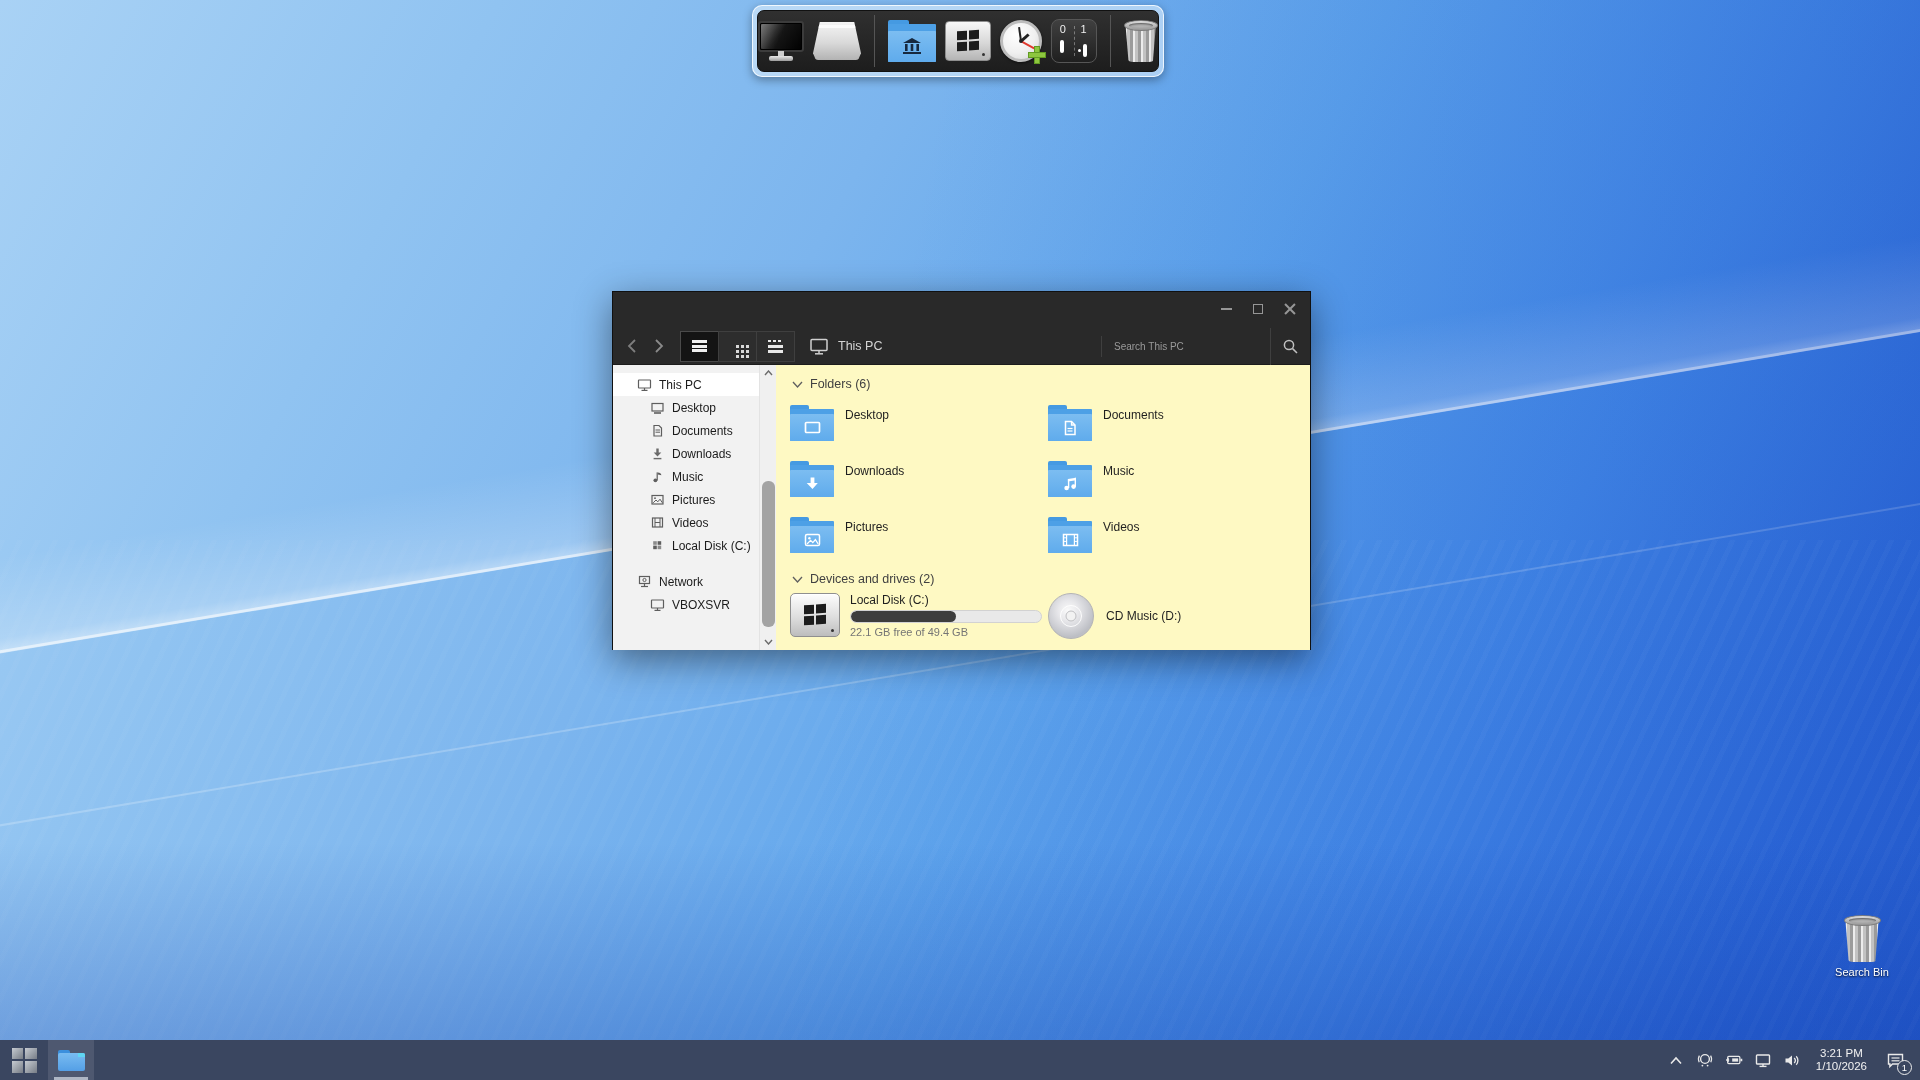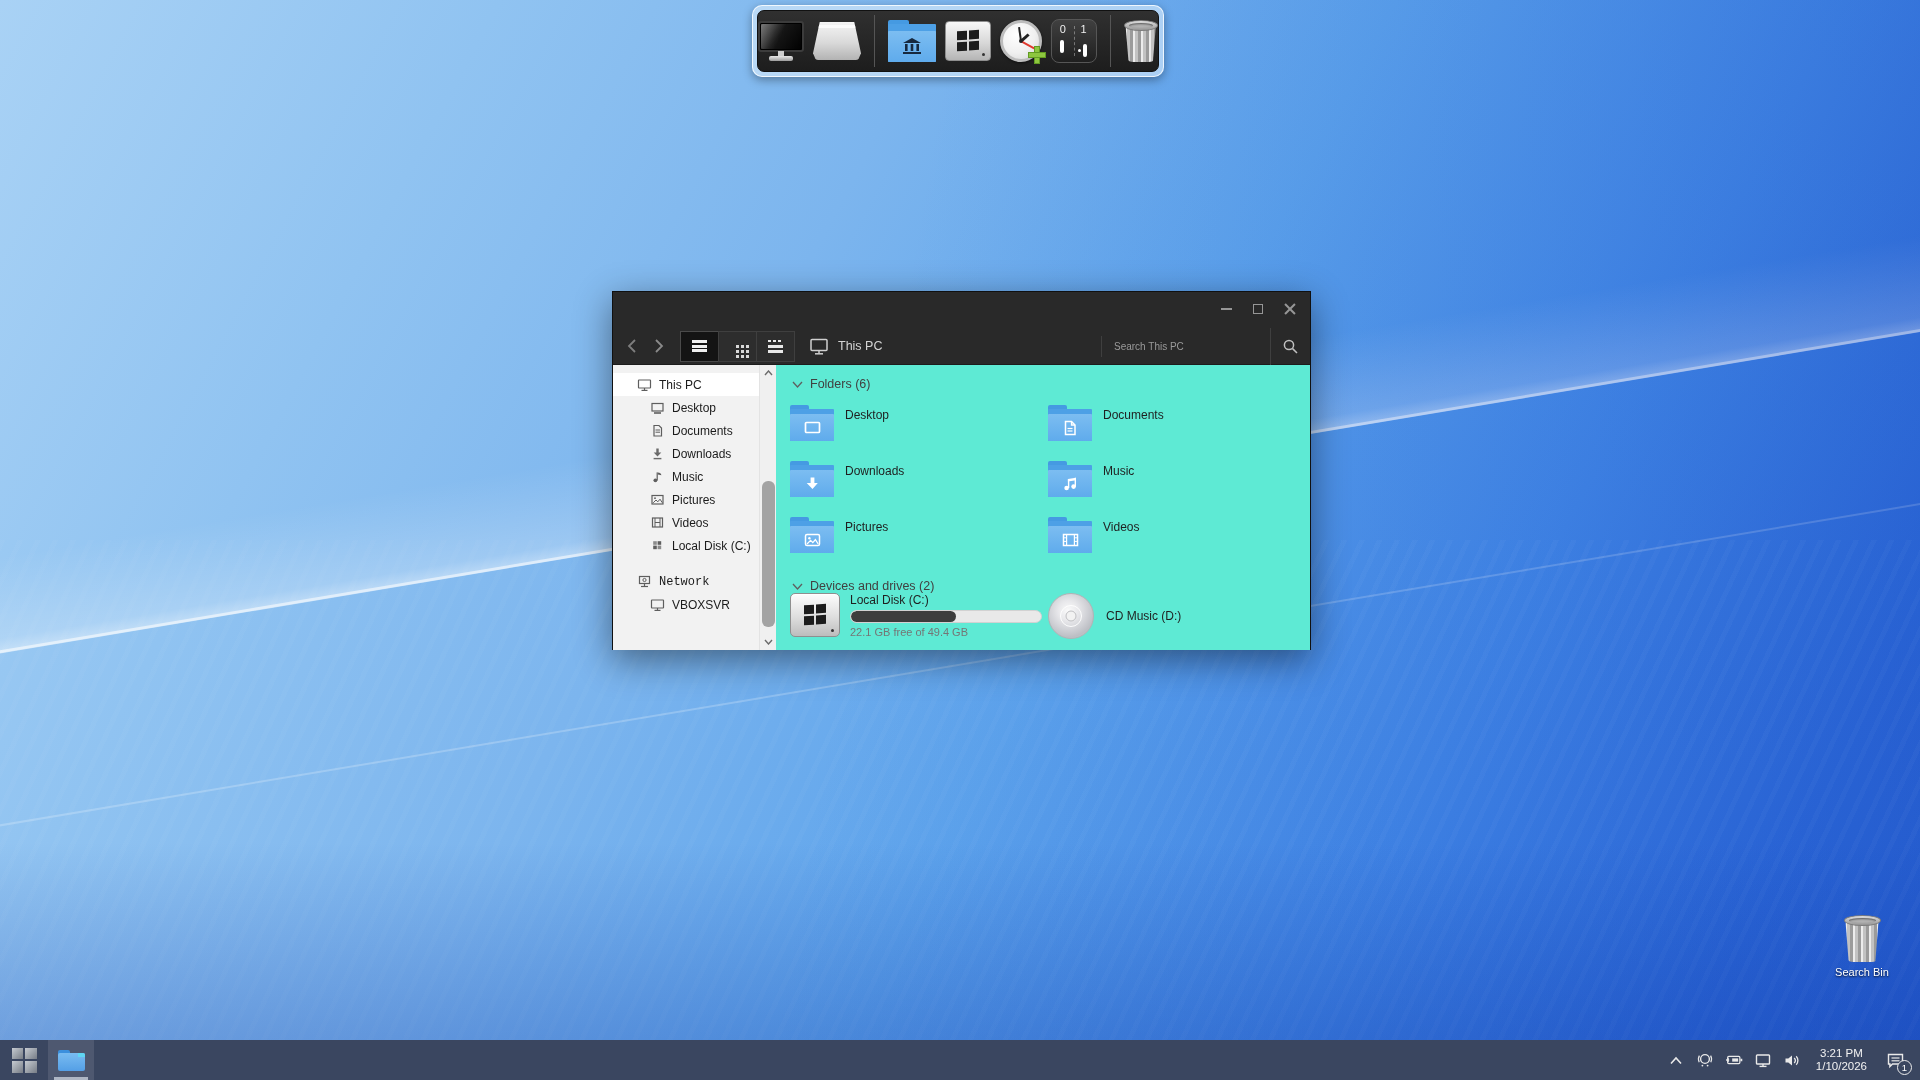--- a/index.html
+++ b/index.html
@@ -116,29 +116,29 @@
   .tb-div { width:1px; height:21px; background:#3f3f3f; }
   .search-text { width:168px; padding-left:12px; color:#9a9a9a; font-size:10px; }
   .search-btn { width:40px; height:37px; display:flex; align-items:center; justify-content:center; border-left:1px solid #3f3f3f; }
 
   .content { display:flex; height:285px; }
   .sidebar { width:146px; background:#f2f2f2; padding-top:8px; font-size:12px; color:#1b1b1b; position:relative; }
   .side-item { height:23px; display:flex; align-items:center; gap:7px; }
   .side-item.lvl1 { padding-left:24px; }
   .side-item.lvl2 { padding-left:37px; }
   .side-item.selected { background:#ffffff; }
-  .side-item.gap-top { margin-top:13px;font-family:Liberation Mono, monospace; }
+  .side-item.gap-top { margin-top:13px; }
   .side-scroll { width:17px; background:#f0f0f0; border-left:1px solid #e3e3e3; position:relative; }
   .scroll-arrow { position:absolute; left:0; width:17px; height:16px; display:flex; align-items:center; justify-content:center; }
   .scroll-arrow.up { top:0; } .scroll-arrow.down { bottom:0; }
   .scroll-thumb { position:absolute; left:2px; top:116px; width:13px; height:146px; background:#a3a3a3; border-radius:6px; }
 
-  .main { flex:1; background:#5eead4; position:relative; font-size:12px; color:#1f1f1f; }
+  .main { flex:1; background:#fef9c3; position:relative; font-size:12px; color:#1f1f1f; }
   .group-header { position:absolute; left:16px; display:flex; align-items:center; gap:7px; color:#414141; font-size:12.5px; }
-  .gh-folders { top:12px; } .gh-drives { top:214px; }
+  .gh-folders { top:12px; } .gh-drives { top:207px; }
   .tile { position:absolute; width:248px; height:44px; display:flex; }
   .tile .folder { width:44px; height:36px; }
   .tile .name { margin-left:11px; margin-top:3px; }
   .t0 { left:14px; top:40px; } .t1 { left:272px; top:40px; }
   .t2 { left:14px; top:96px; } .t3 { left:272px; top:96px; }
   .t4 { left:14px; top:152px; } .t5 { left:272px; top:152px; }
 
   .drive-tile { position:absolute; top:228px; display:flex; }
   .dt0 { left:14px; } .dt1 { left:272px; align-items:center; }
   .drive-icon { width:50px; height:44px; border-radius:5px; position:relative;

